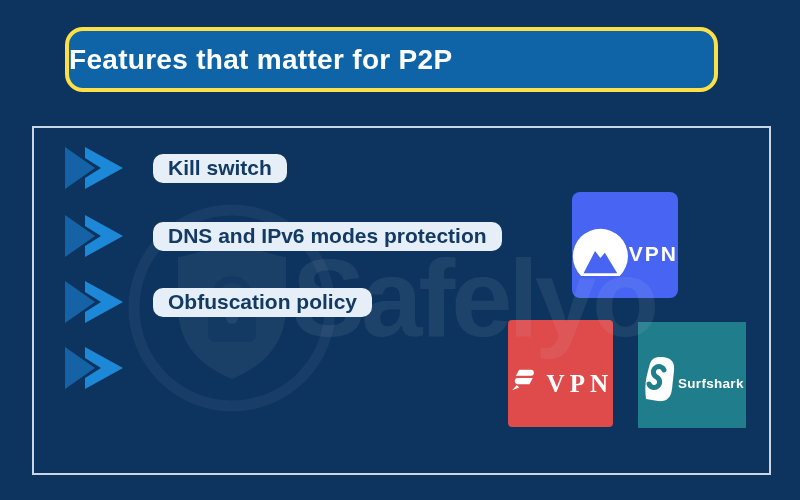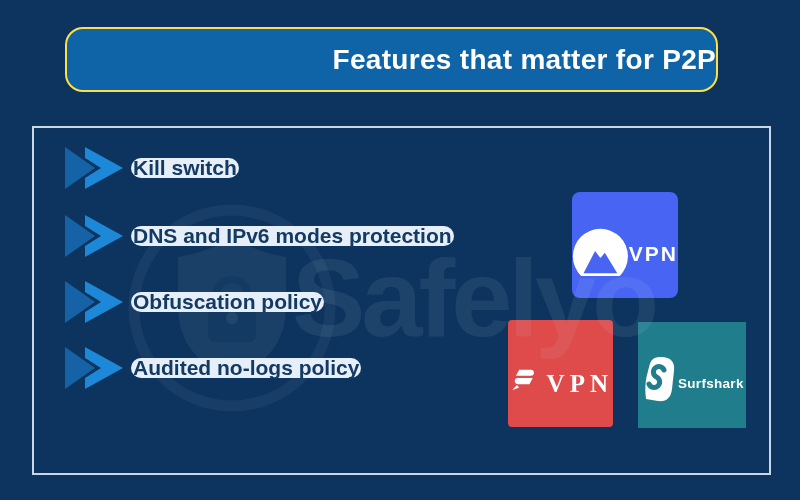--- a/index.html
+++ b/index.html
@@ -18,41 +18,41 @@
   html,body{margin:0;padding:0;}
   #canvas{
     position:relative;width:800px;height:500px;overflow:hidden;
     background:var(--background);
     font-family:"Liberation Sans","DejaVu Sans",sans-serif;
   }
   
   .title-box{
     position:absolute;left:65px;top:27px;width:653px;height:65px;
     background:var(--title-fill);
-    border:2px solid #fde047;border-radius:18px;
-    display:flex;align-items:center;justify-content:flex-end;
+    border:4px solid #fde047;border-radius:18px;
+    display:flex;align-items:center;justify-content:flex-start;
     box-sizing:border-box;z-index:6;
   }
   .title-box .title-text{
     color:var(--title-text);font-size:28px;font-weight:bold;letter-spacing:.3px;
   }
   
   .frame{
     position:absolute;left:32px;top:126px;width:739px;height:349px;
     border:2px solid var(--frame-border);box-sizing:border-box;z-index:1;
   }
   
   .row{
     position:absolute;left:65px;height:42px;display:flex;align-items:center;z-index:5;
   }
   .row .chev{width:58px;height:42px;flex:0 0 auto;}
   .pill{
-    margin-left:8px;height:20px;display:flex;align-items:center;
+    margin-left:30px;height:29px;display:flex;align-items:center;
     background:var(--pill-bg);color:var(--pill-text);
-    font-size:21px;font-weight:bold;padding:0 2px;border-radius:10px;
+    font-size:21px;font-weight:bold;padding:0 15px;border-radius:10px;
     white-space:nowrap;
   }
   
   .logo{position:absolute;display:flex;flex-direction:row;align-items:center;z-index:2;box-sizing:border-box;}
   .logo-nord{left:572px;top:192px;width:106px;height:106px;background:var(--nord-blue);border-radius:8px;padding-top:11px;}
   .logo-nord .logo-label{color:#fff;font-size:21px;font-weight:bold;letter-spacing:2px;margin-top:7px;}
   .logo-express{left:508px;top:320px;width:105px;height:107px;background:var(--express-red);border-radius:4px;padding-top:11px;}
   .logo-express .logo-label{
     color:#fff;font-family:"Liberation Serif","DejaVu Serif",serif;
     font-size:25px;font-weight:bold;letter-spacing:5px;margin-top:9px;text-indent:5px;
@@ -102,21 +102,20 @@
       <polygon points="20,0 58,21 20,42 20,31 36,21 20,11" fill="var(--arrow-bright)"></polygon>
     </svg>
     <div class="pill">Obfuscation policy</div>
   </div>
 
   <div class="row" style="top:347px">
     <svg class="chev" viewBox="0 0 58 42">
       <polygon points="0,0 30,21 0,42" fill="var(--arrow-dark)"></polygon>
       <polygon points="20,0 58,21 20,42 20,31 36,21 20,11" fill="var(--arrow-bright)"></polygon>
     </svg>
-    <div class="pill">Audited no-logs policy</div>
   </div>
 
 
   <div class="logo logo-nord">
     <svg width="64" height="50" viewBox="0 0 64 50">
       <circle cx="32" cy="31" r="31" fill="#ffffff"></circle>
       <polygon points="13,50 26,25 32,33 37,27 51,50" fill="var(--nord-blue)"></polygon>
     </svg>
     <span class="logo-label">VPN</span>
   </div>

